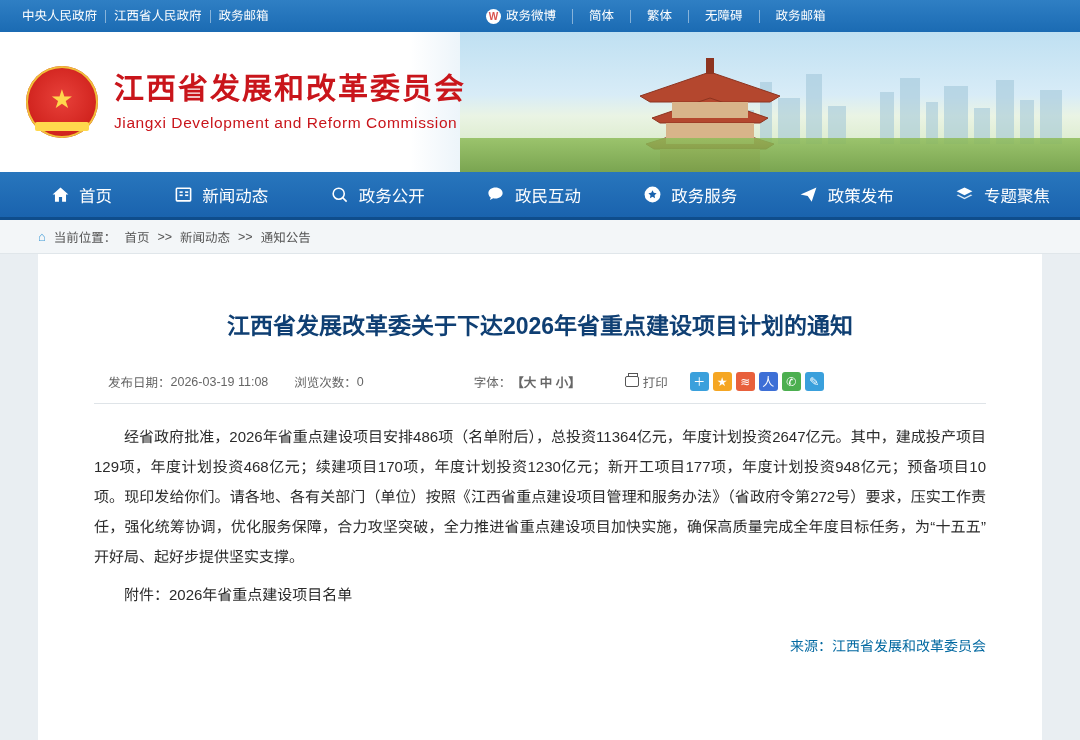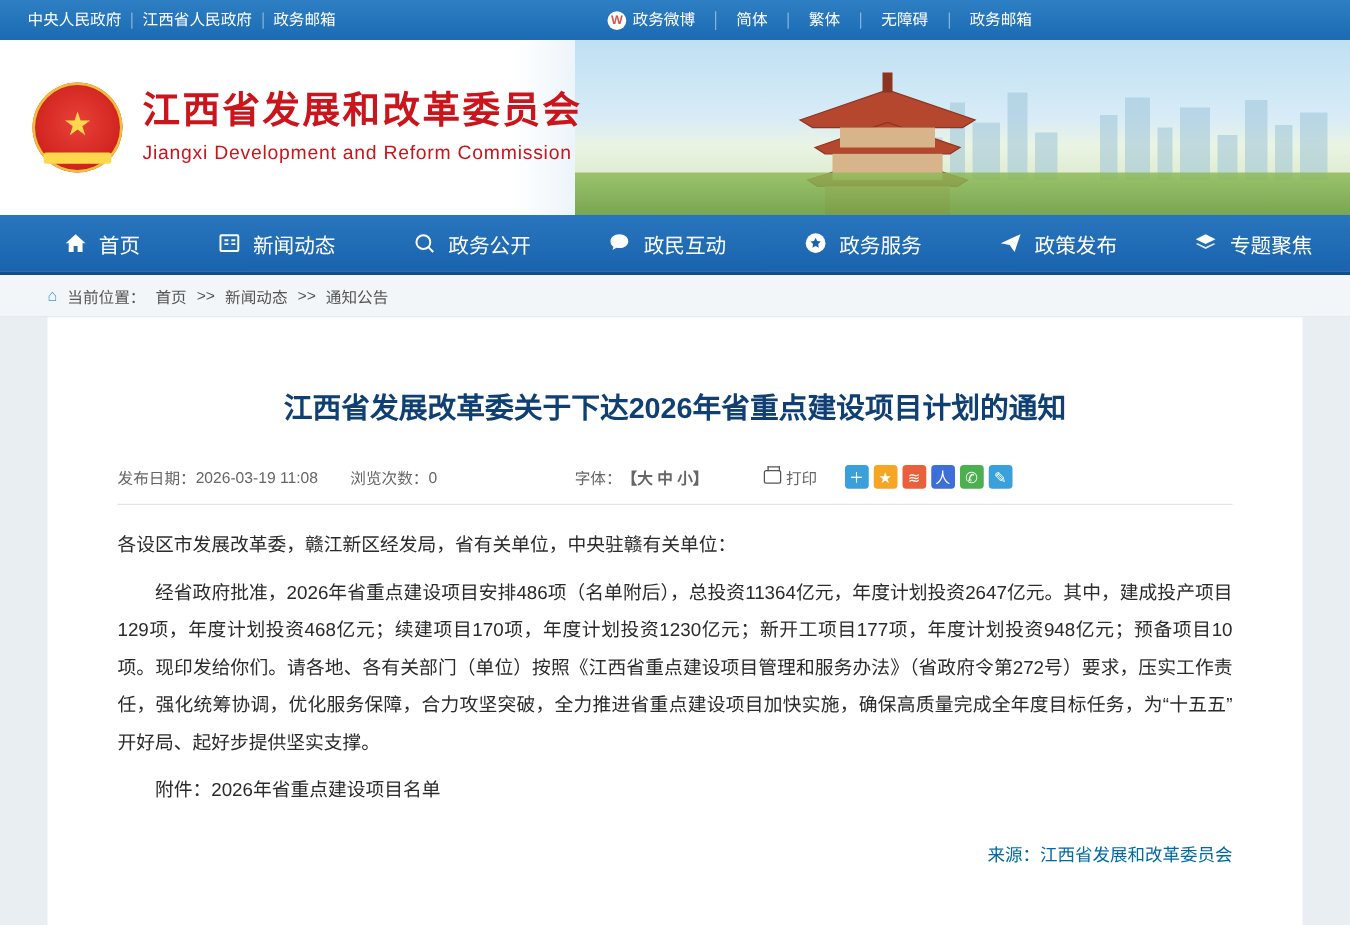--- a/index.html
+++ b/index.html
@@ -221,21 +221,21 @@
   }
   .meta {
     display: flex;
     align-items: center;
     font-size: 12.5px;
     color: #666;
     padding-bottom: 12px;
     border-bottom: 1px solid #dfe4e8;
     gap: 0px;
   }
-  .meta .date { }
+  .meta .date { margin-left: 14px; }
   .meta .views { margin-left: 26px; }
   .meta .fonts { margin-left: 110px; }
   .meta .print {
     margin-left: 44px;
     display: flex;
     align-items: center;
     gap: 4px;
   }
   .print-ico {
     display: inline-block;
@@ -452,19 +452,18 @@
         <span style="background:#3aa0dc;">＋</span>
         <span style="background:#f5a623;">★</span>
         <span style="background:#e8603c;">≋</span>
         <span style="background:#3d6fd6;">人</span>
         <span style="background:#4caf50;">✆</span>
         <span style="background:#3aa0dc;">✎</span>
       </span>
     </div>
 
     <div class="body">
-      <p>各设区市发展改革委，赣江新区经发局，省有关单位，中央驻赣有关单位：</p>
       <p class="indent">经省政府批准，2026年省重点建设项目安排486项（名单附后），总投资11364亿元，年度计划投资2647亿元。其中，建成投产项目129项，年度计划投资468亿元；续建项目170项，年度计划投资1230亿元；新开工项目177项，年度计划投资948亿元；预备项目10项。现印发给你们。请各地、各有关部门（单位）按照《江西省重点建设项目管理和服务办法》（省政府令第272号）要求，压实工作责任，强化统筹协调，优化服务保障，合力攻坚突破，全力推进省重点建设项目加快实施，确保高质量完成全年度目标任务，为“十五五”开好局、起好步提供坚实支撑。</p>
       <p class="attach">附件：2026年省重点建设项目名单</p>
       <div class="source">来源：江西省发展和改革委员会</div>
     </div>
   </div>
 </div>
 
 </body></html>

